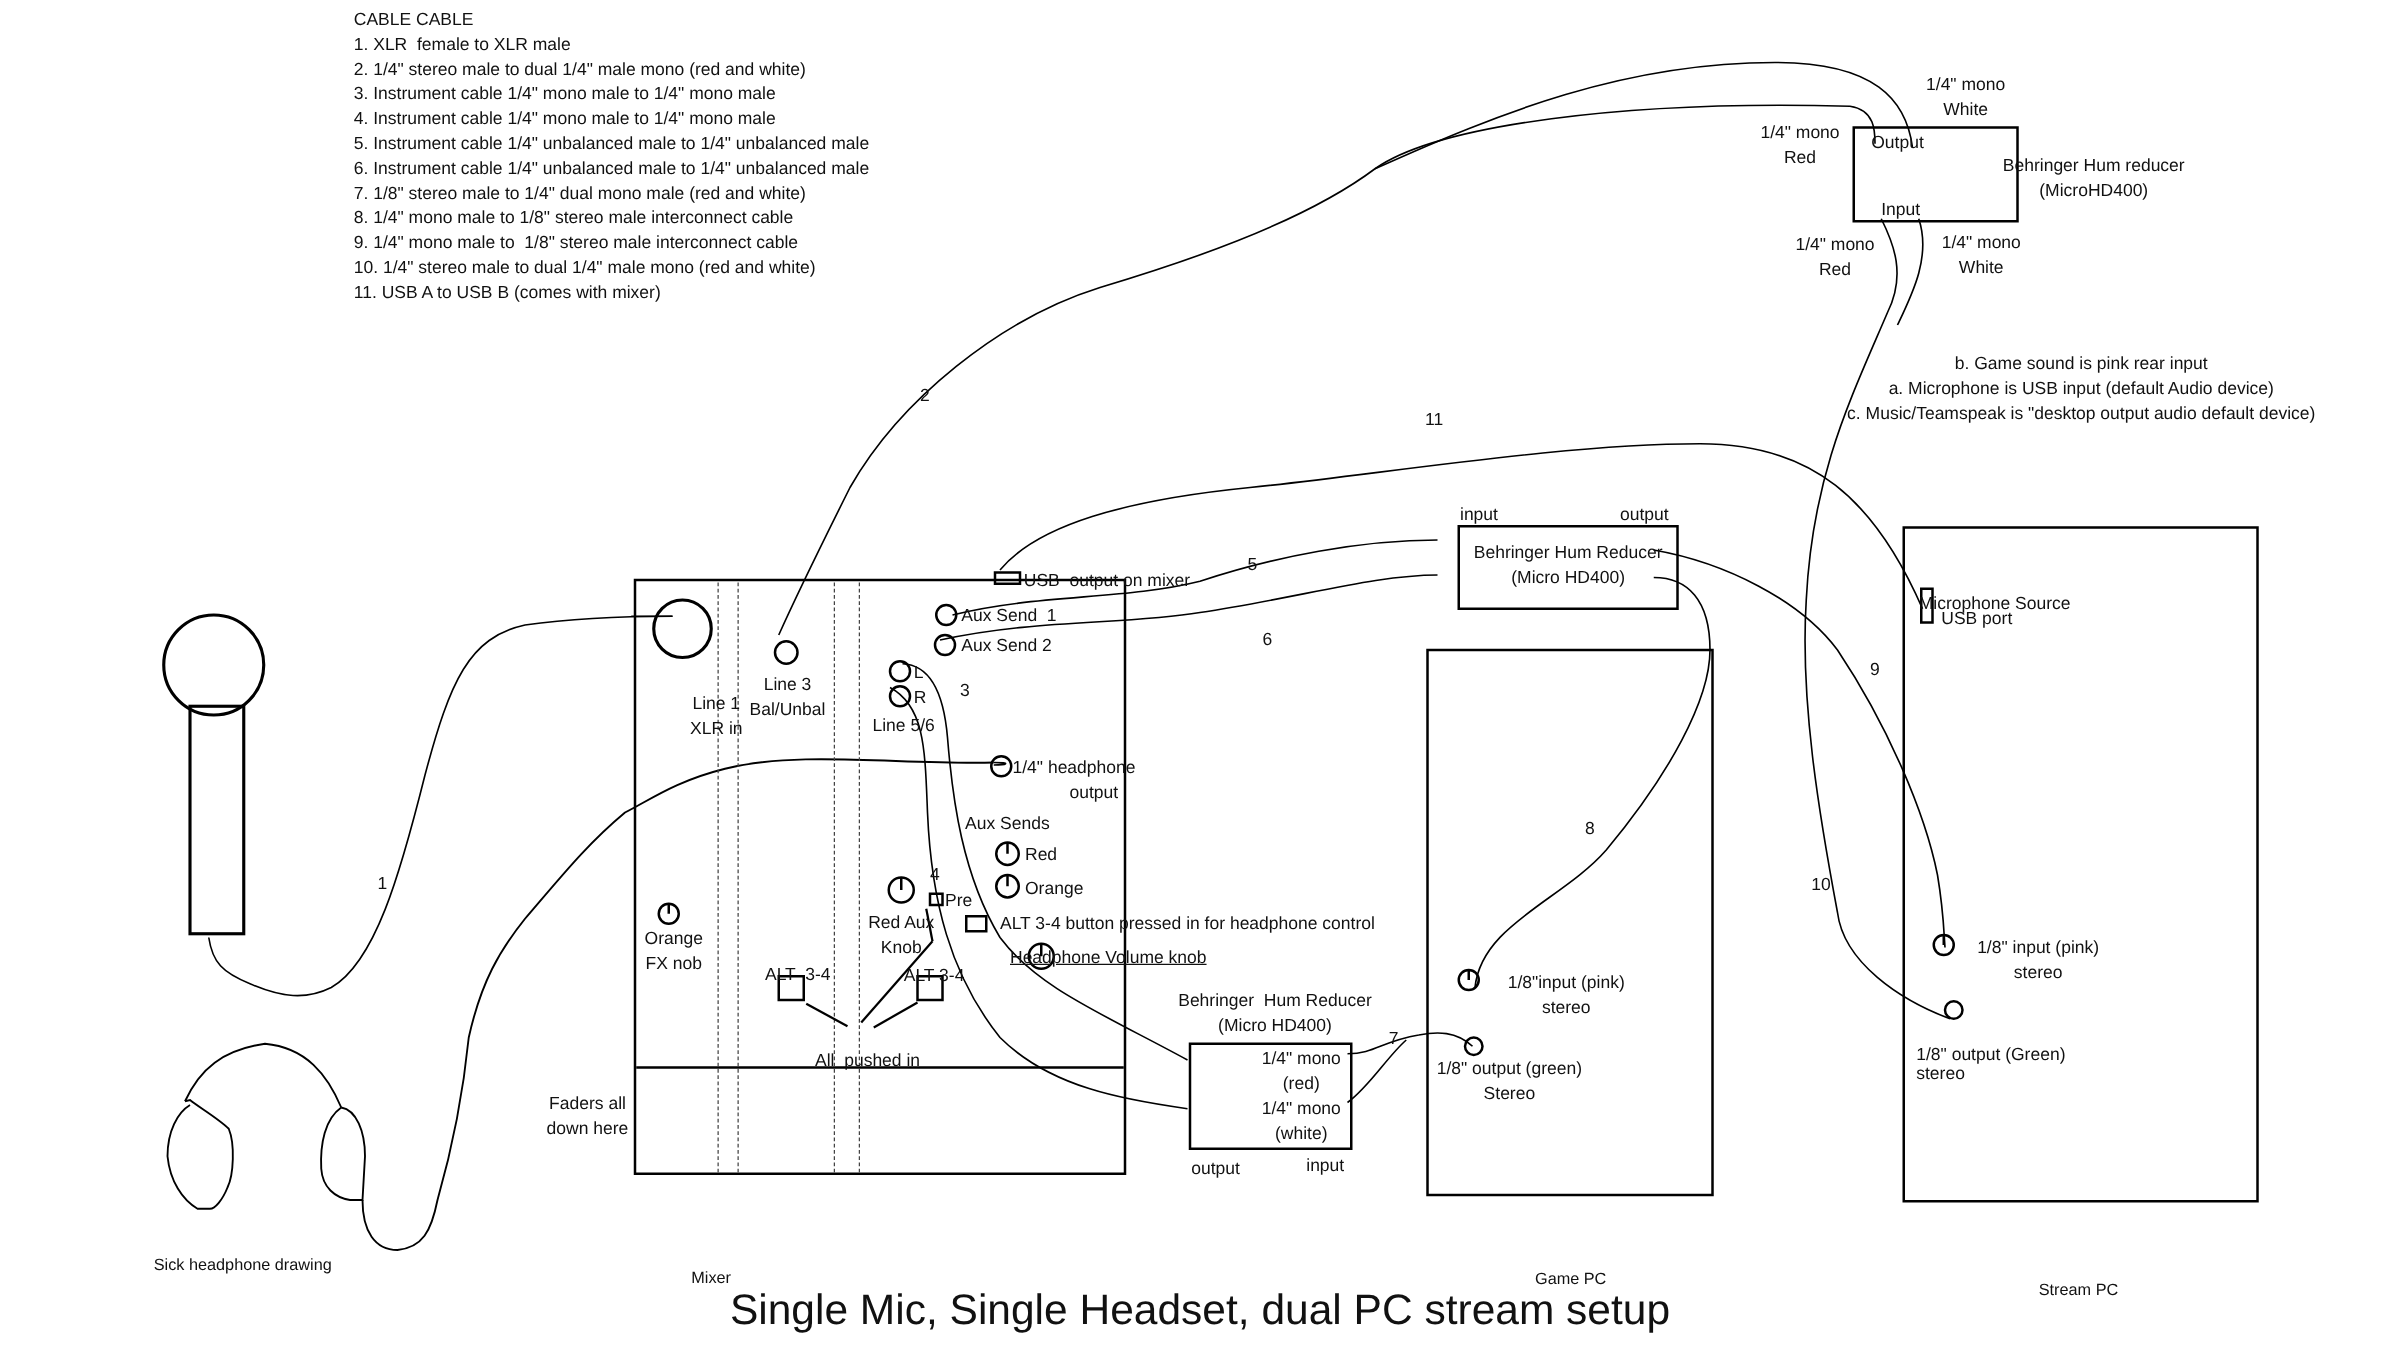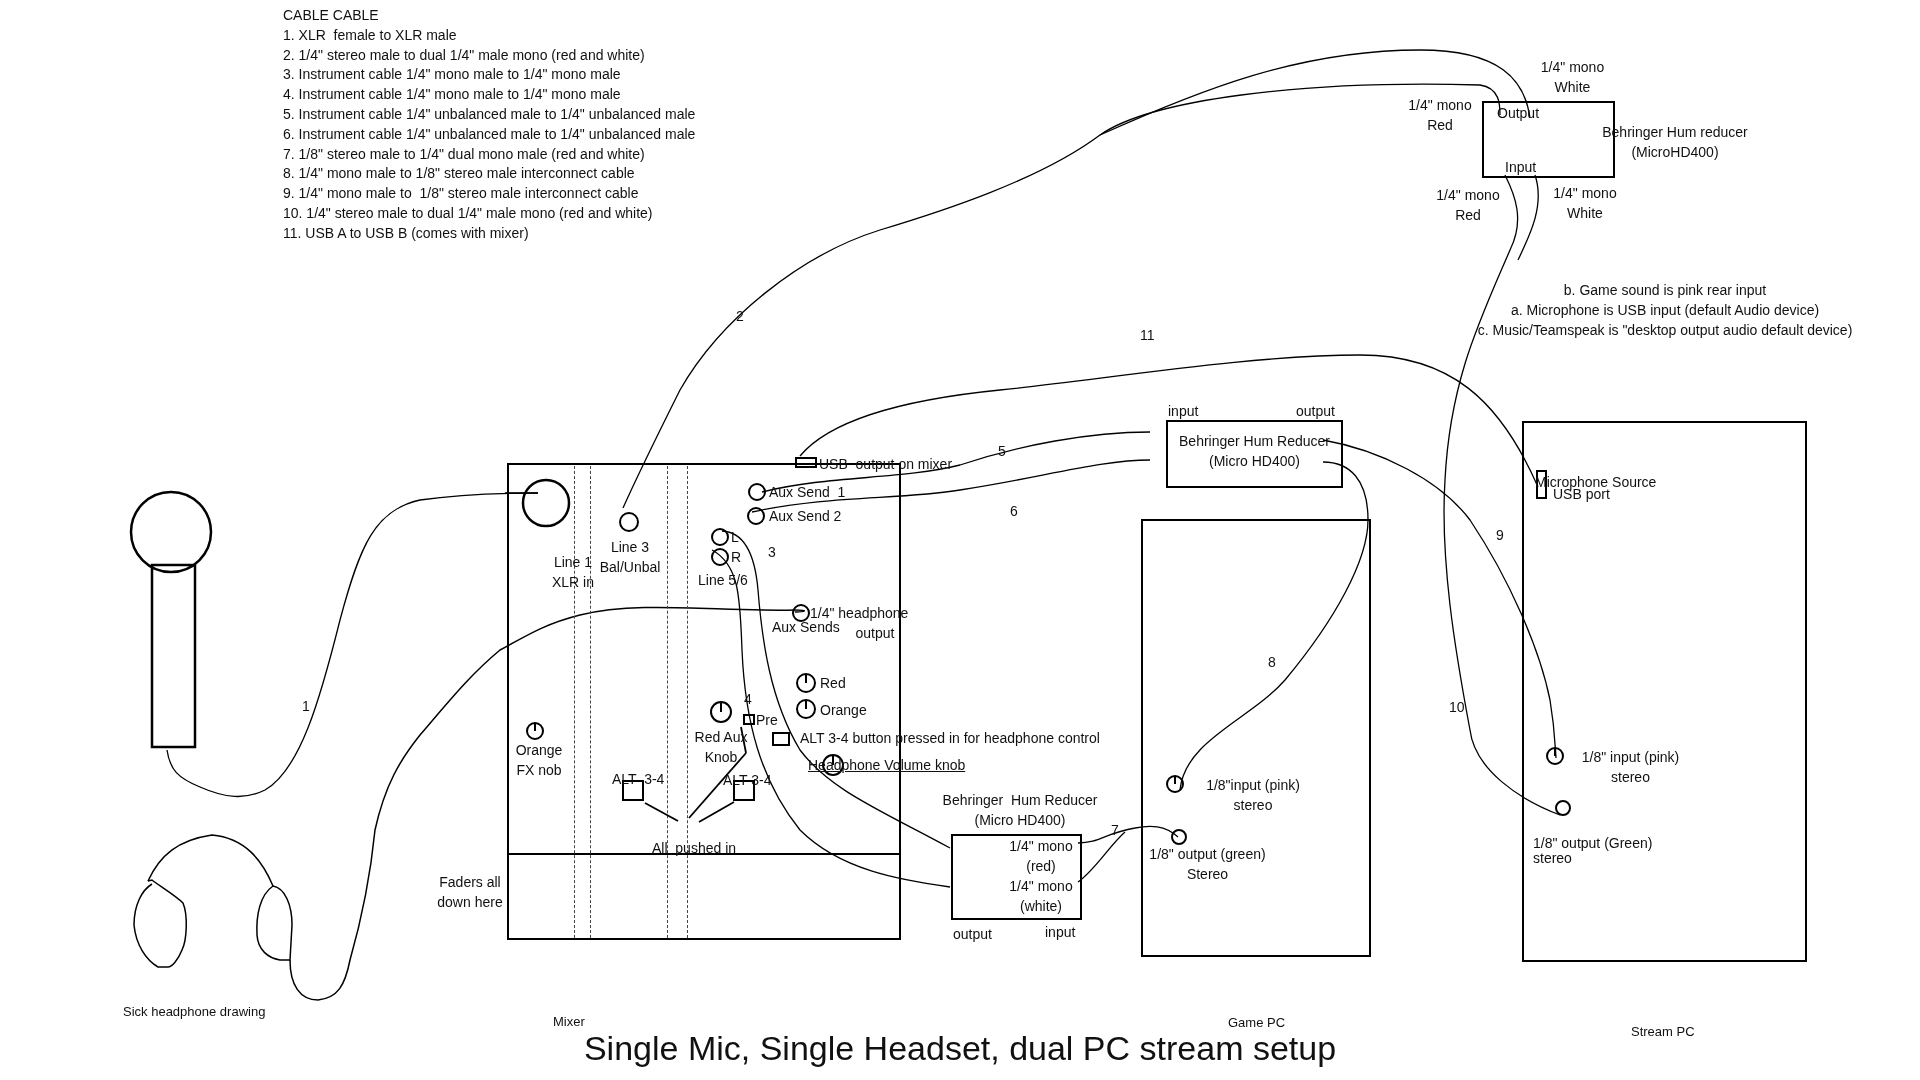--- a/index.html
+++ b/index.html
@@ -156,21 +156,21 @@
 
 <span class="t" style="left:819px;top:454px;">USB  output on mixer</span>
 <div class="t c" style="left:517px;top:552px;width:58px;margin-left:27px;"><div>Line 1</div><div>XLR in</div></div>
 <div class="t c" style="left:590px;top:537px;width:80px;"><div>Line 3</div><div>Bal/Unbal</div></div>
 <span class="t" style="left:769px;top:482px;">Aux Send  1</span>
 <span class="t" style="left:769px;top:506px;">Aux Send 2</span>
 <span class="t" style="left:731px;top:527px;">L</span>
 <span class="t" style="left:731px;top:547px;">R</span>
 <span class="t" style="left:698px;top:570px;">Line 5/6</span>
 <div class="t c" style="left:810px;top:603px;width:130px;"><div style="text-align:left;">1/4" headphone</div><div>output</div></div>
-<span class="t" style="left:772px;top:617px;">Aux Sends</span>
+<span class="t" style="left:772px;top:648px;">Aux Sends</span>
 <span class="t" style="left:820px;top:673px;">Red</span>
 <span class="t" style="left:820px;top:700px;">Orange</span>
 <div class="t c" style="left:688px;top:727px;width:66px;"><div>Red Aux</div><div>Knob</div></div>
 <span class="t" style="left:756px;top:710px;">Pre</span>
 <span class="t" style="left:800px;top:728px;">ALT 3-4 button pressed in for headphone control</span>
 <span class="t" style="left:808px;top:755px;text-decoration:underline;">Headphone Volume knob</span>
 <div class="t c" style="left:508px;top:740px;width:62px;"><div>Orange</div><div>FX nob</div></div>
 <span class="t" style="left:612px;top:769px;">ALT  3-4</span>
 <span class="t" style="left:723px;top:770px;">ALT 3-4</span>
 <span class="t" style="left:652px;top:838px;">All  pushed in</span>

